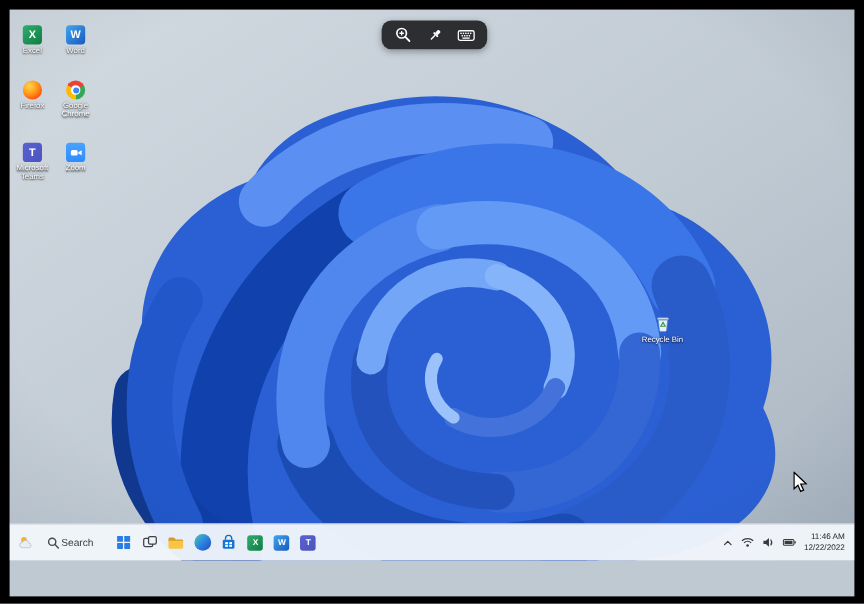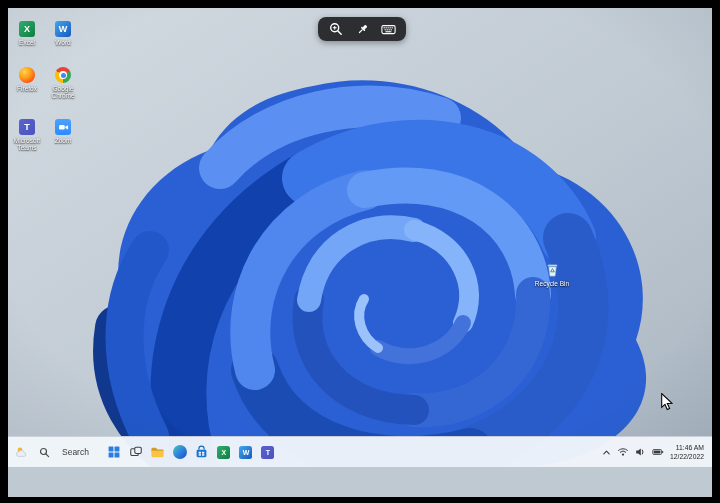--- a/index.html
+++ b/index.html
@@ -63,21 +63,21 @@
   }
   .ov-btn{width:18px;height:18px;display:flex;align-items:center;justify-content:center;cursor:pointer;}
   
   .taskbar{
     position:absolute;left:0;right:0;bottom:0;height:30px;
     background:rgba(241,246,251,0.96);
     border-top:1px solid rgba(110,120,132,0.28);
     display:flex;align-items:center;
   }
   .tb-left{display:flex;align-items:center;padding-left:7px;gap:10px;}
-  .tb-search{display:flex;align-items:center;gap:12px;cursor:pointer;}
+  .tb-search{display:flex;align-items:center;gap:1px;cursor:pointer;}
   .tb-search-label{font-size:8.5px;color:#3a3a3a;}
   .tb-apps{display:flex;align-items:center;gap:4px;margin-left:16px;}
   .tb-btn{
     width:18px;height:18px;display:flex;align-items:center;justify-content:center;
     border-radius:3px;cursor:pointer;
   }
   .sqm{
     width:13px;height:13px;border-radius:2.5px;display:flex;align-items:center;
     justify-content:center;color:#fff;font-weight:bold;font-size:7px;
   }

